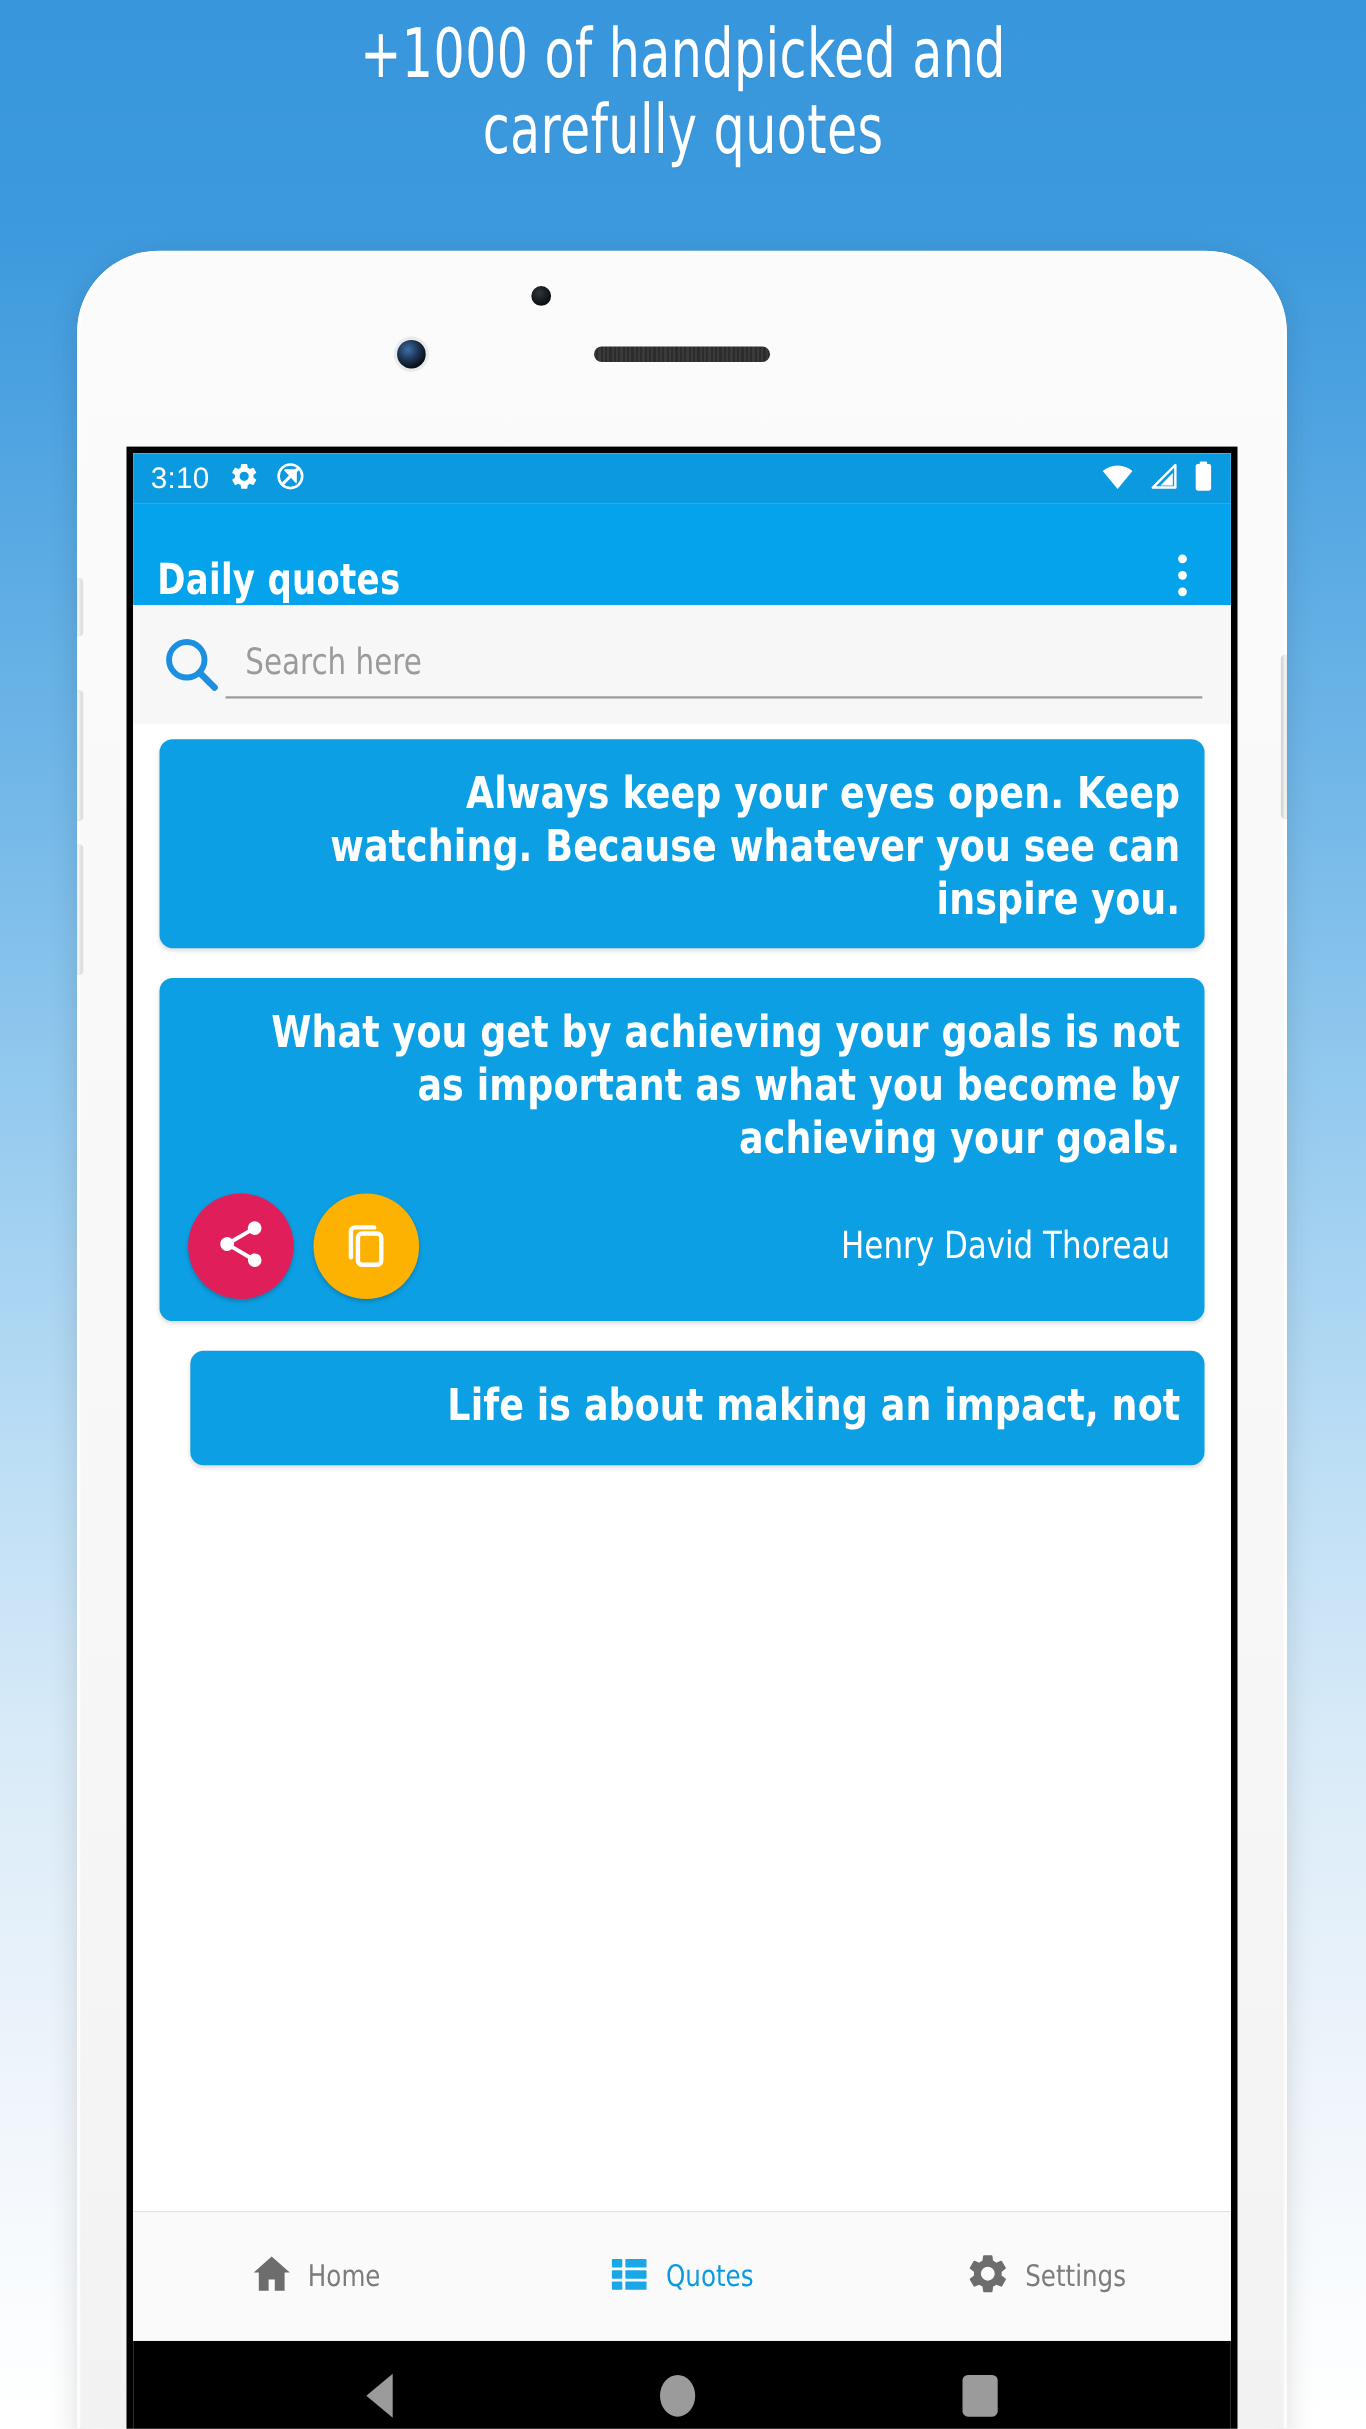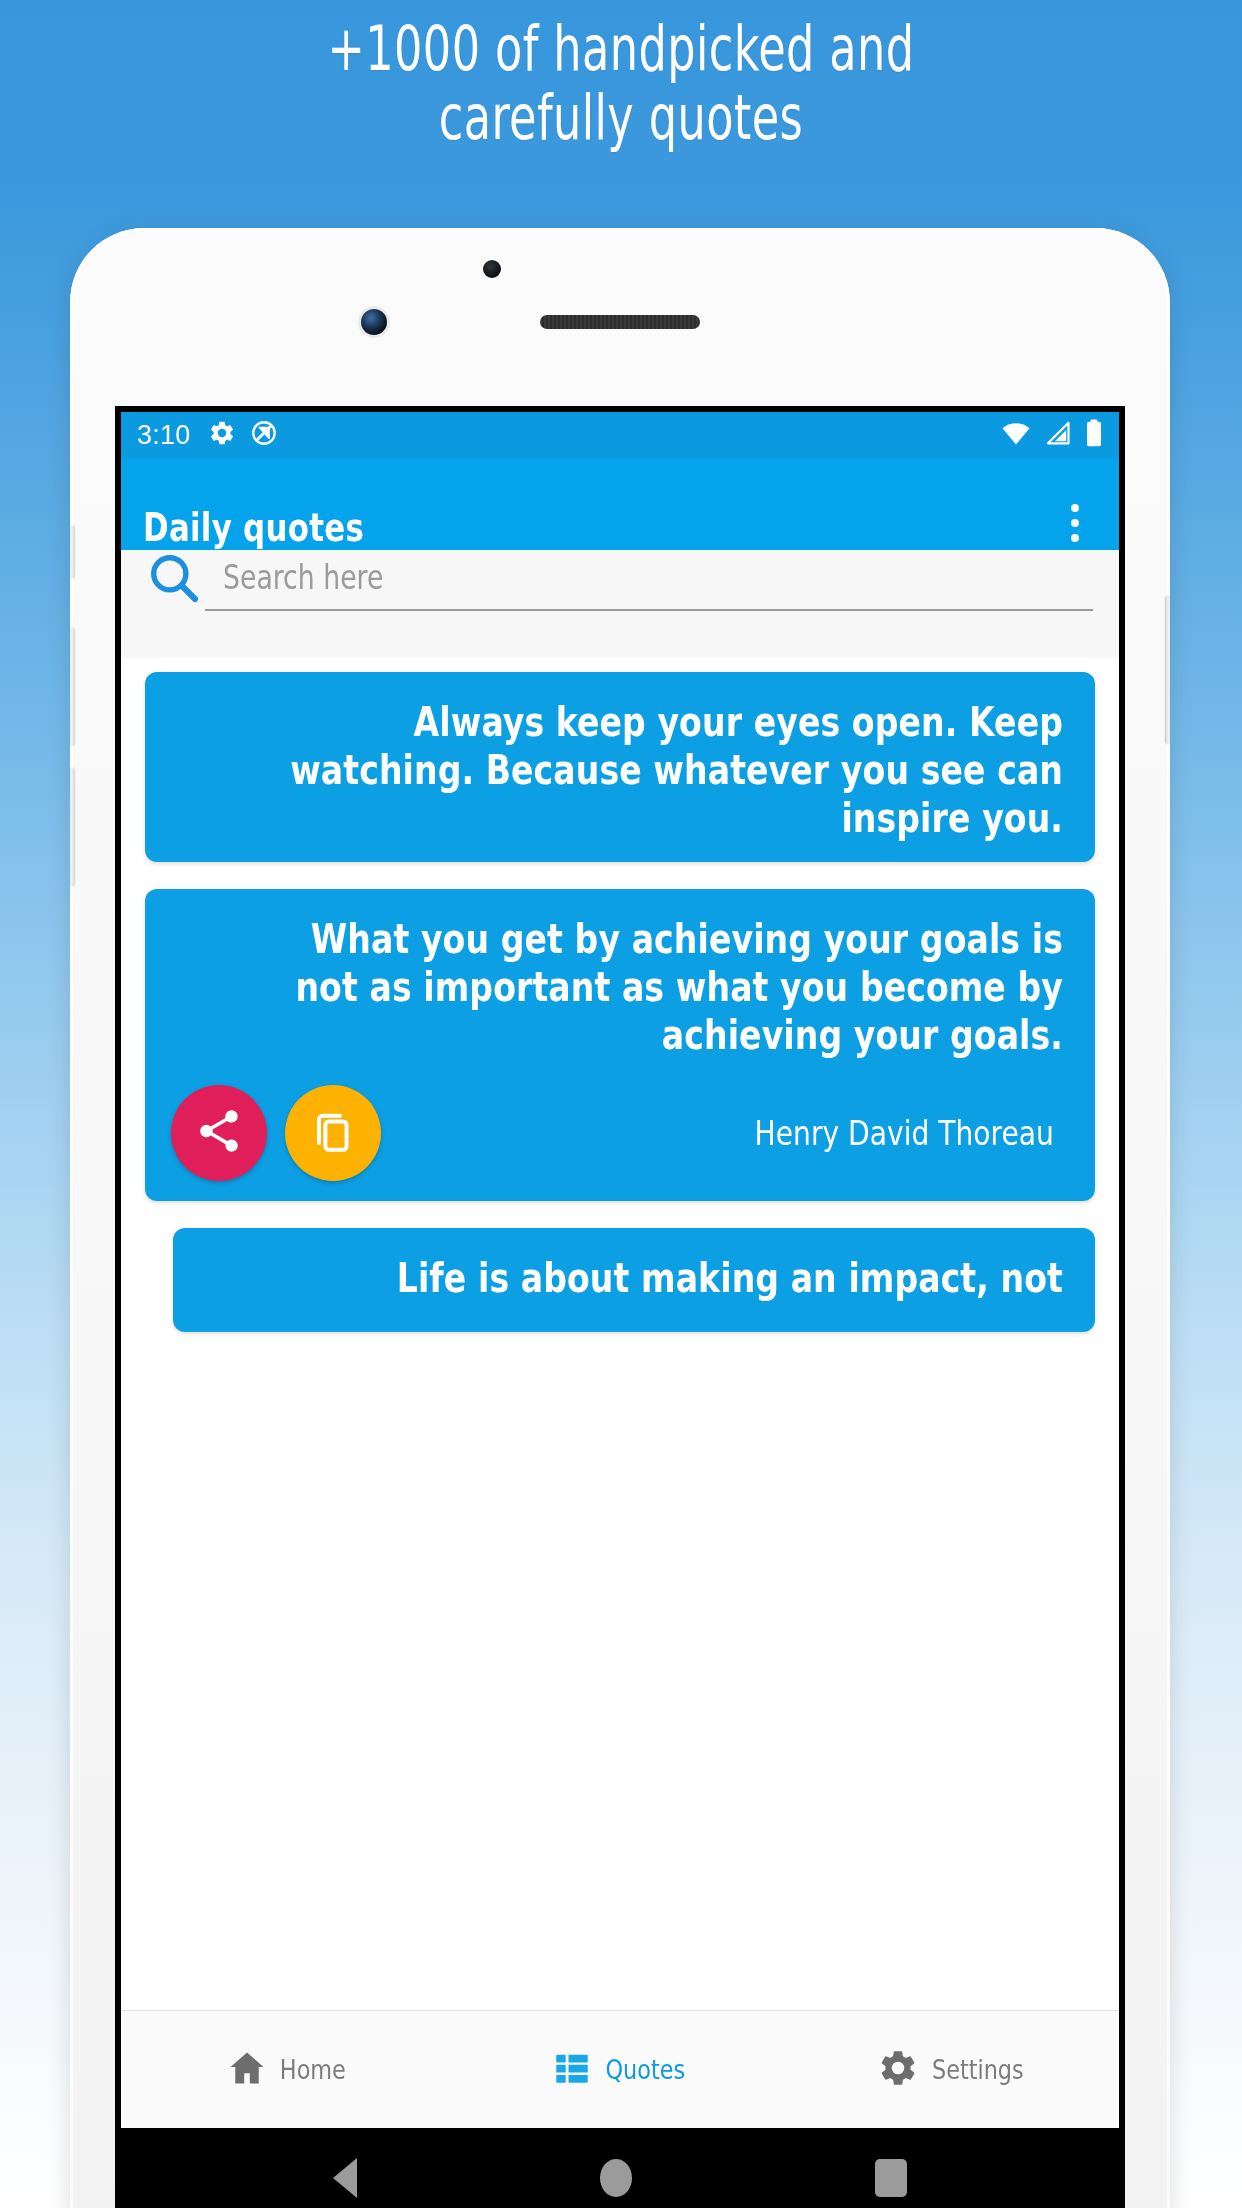--- a/index.html
+++ b/index.html
@@ -149,21 +149,21 @@
   }
   .overflow-menu i {
     display:block; width:8px; height:8px;
     border-radius:50%; background:#fff;
   }
 
   
   .searchwrap {
     flex:0 0 108px;
     background:#f7f7f7;
-    display:flex; align-items:flex-start;
+    display:flex; align-items:center;
     padding:0 22px;
   }
   .search-icon { flex:0 0 62px; display:flex; align-items:center; justify-content:center; }
   .search-field {
     flex:1;
     border-bottom:2px solid #9a9a9a;
     padding:8px 6px 12px 18px;
     margin-right:4px;
   }
   .search-placeholder {
@@ -181,21 +181,21 @@
     background:#ffffff;
     padding:0 24px;
     overflow:hidden;
     display:flex; flex-direction:column;
     gap:27px;
     padding-top:14px;
   }
   .quote-card {
     background:#0d9fe3;
     border-radius:12px;
-    padding:26px 32px 20px 26px;
+    padding:26px 22px 20px 26px;
     flex:0 0 auto;
     box-shadow:0 2px 4px rgba(0,0,0,.13);
     display:flex; flex-direction:column;
   }
   .quote-text {
     color:#ffffff;
     text-align:right;
     font-size:40px;
     line-height:1.20;
     font-weight:700;

